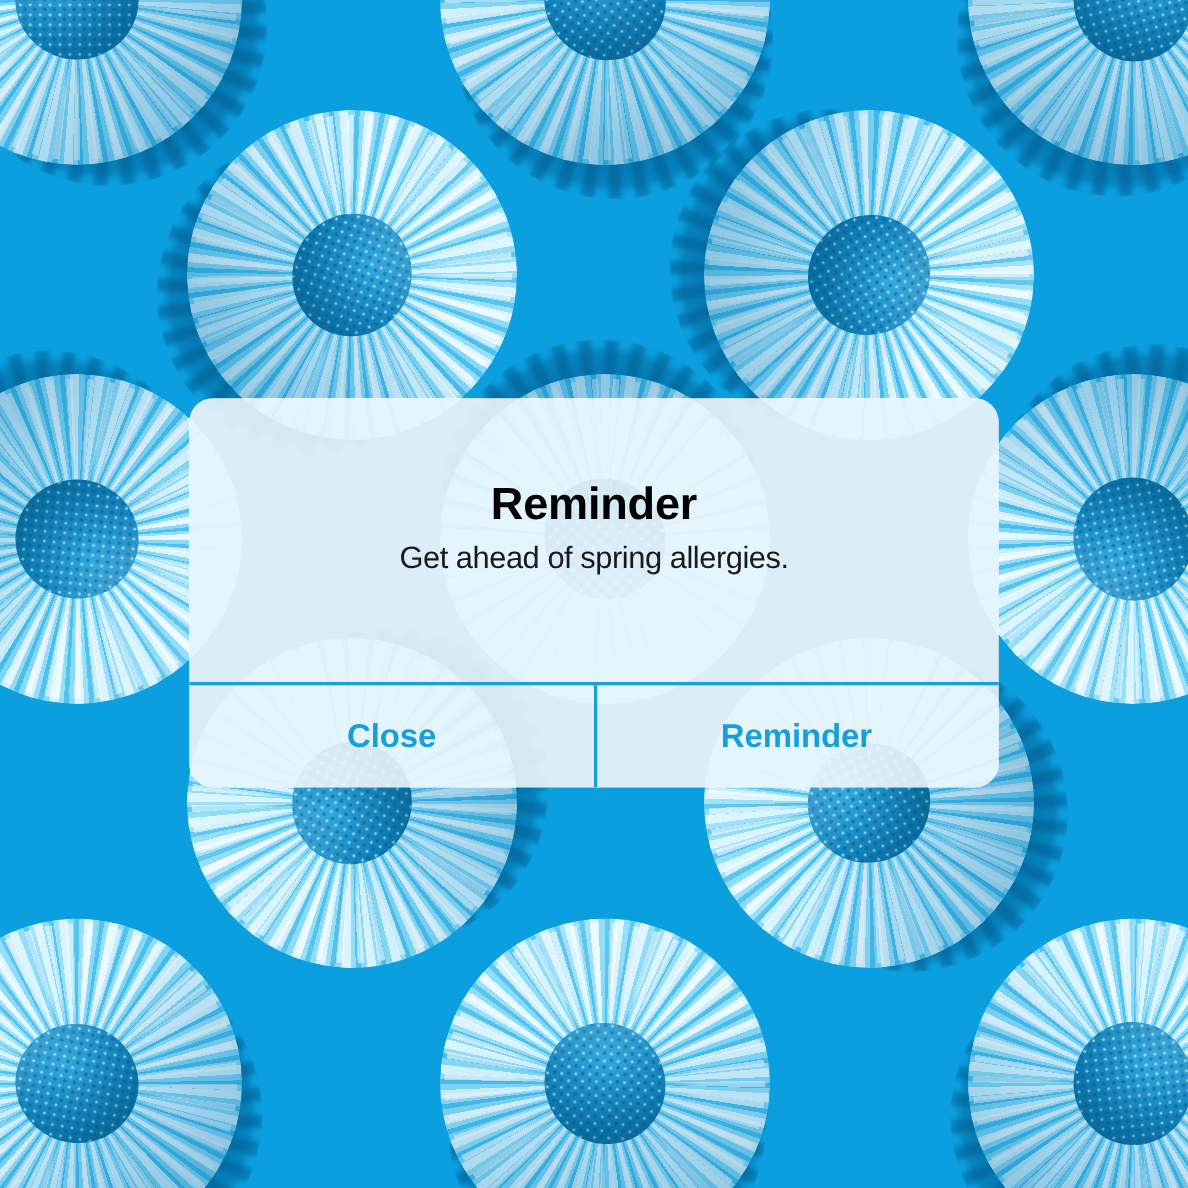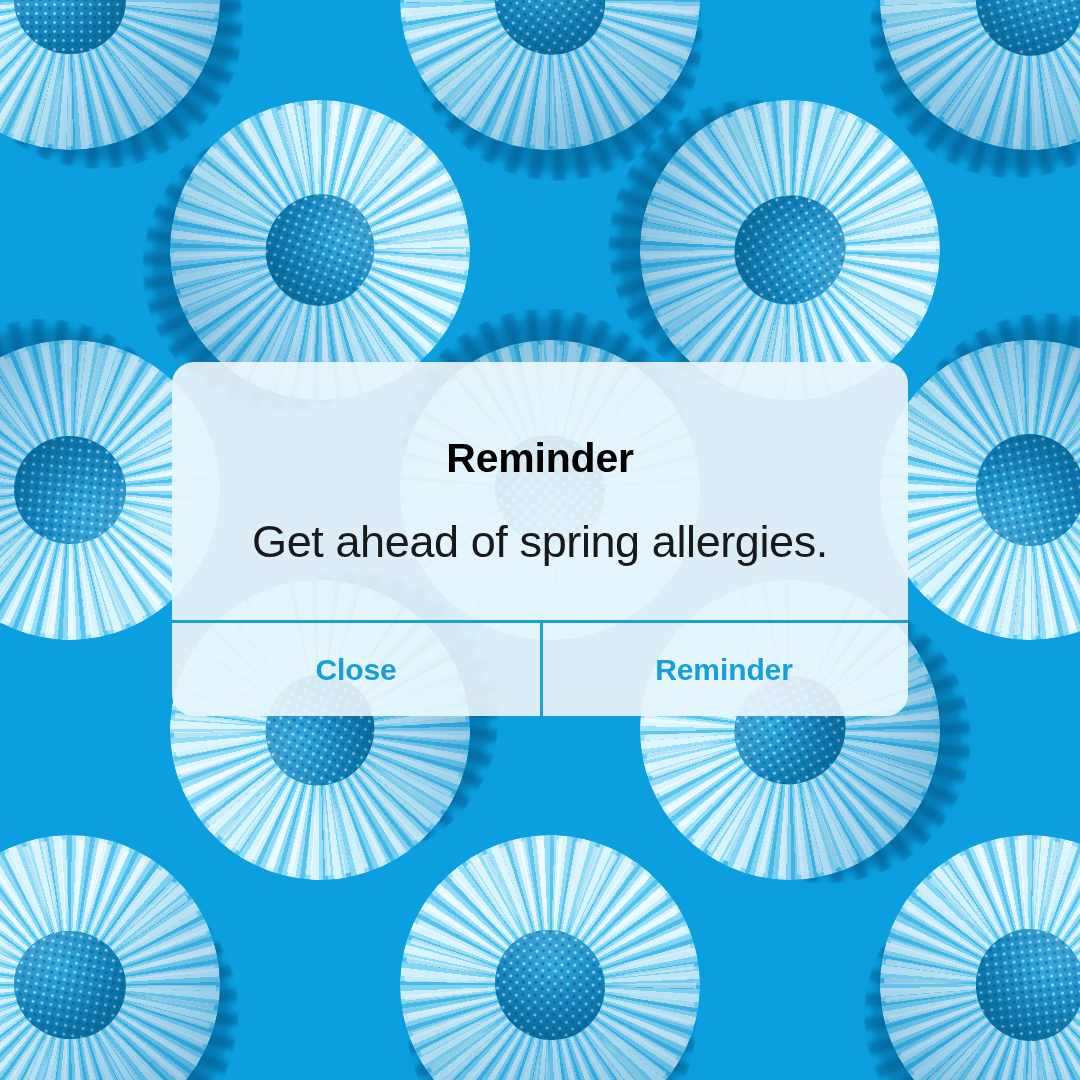--- a/index.html
+++ b/index.html
@@ -103,22 +103,22 @@
   #dialog-body{
     position:absolute;left:0;right:0;top:0;height:258px;
     display:flex;flex-direction:column;align-items:center;justify-content:flex-start;
   }
   #dialog-title{
     margin-top:76px;
     font-size:41px;font-weight:700;letter-spacing:-.2px;
     color:#000000;line-height:1;
   }
   #dialog-message{
-    margin-top:40px;
-    font-size:45px;font-weight:400;letter-spacing:-.4px;
+    margin-top:14px;
+    font-size:28px;font-weight:400;letter-spacing:-.4px;
     color:#17191b;line-height:1;
   }
   #dialog-divider{
     position:absolute;left:0;right:0;top:258px;height:3px;background:#1a9fdc;
   }
   #dialog-actions{
     position:absolute;left:0;right:0;top:261px;bottom:0;display:flex;
   }
   .dlg-btn{
     flex:1 1 0;display:flex;align-items:center;justify-content:center;

